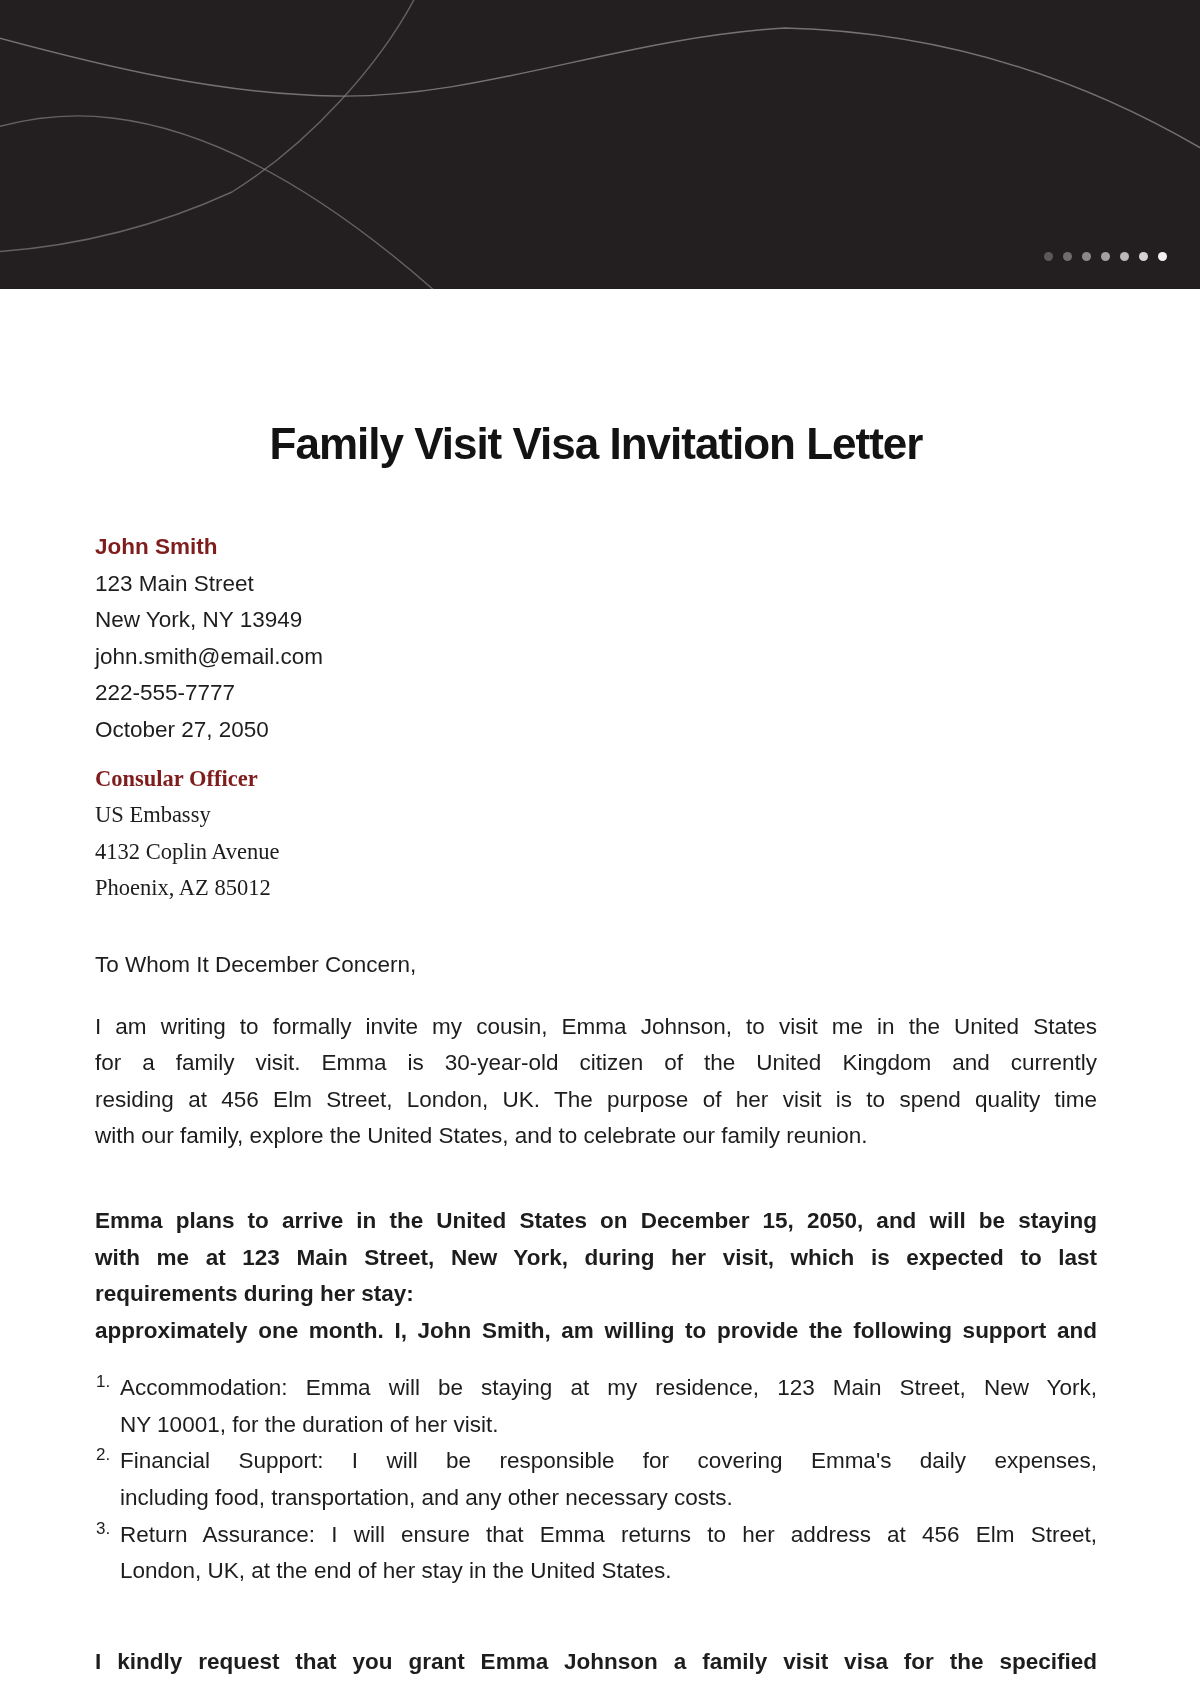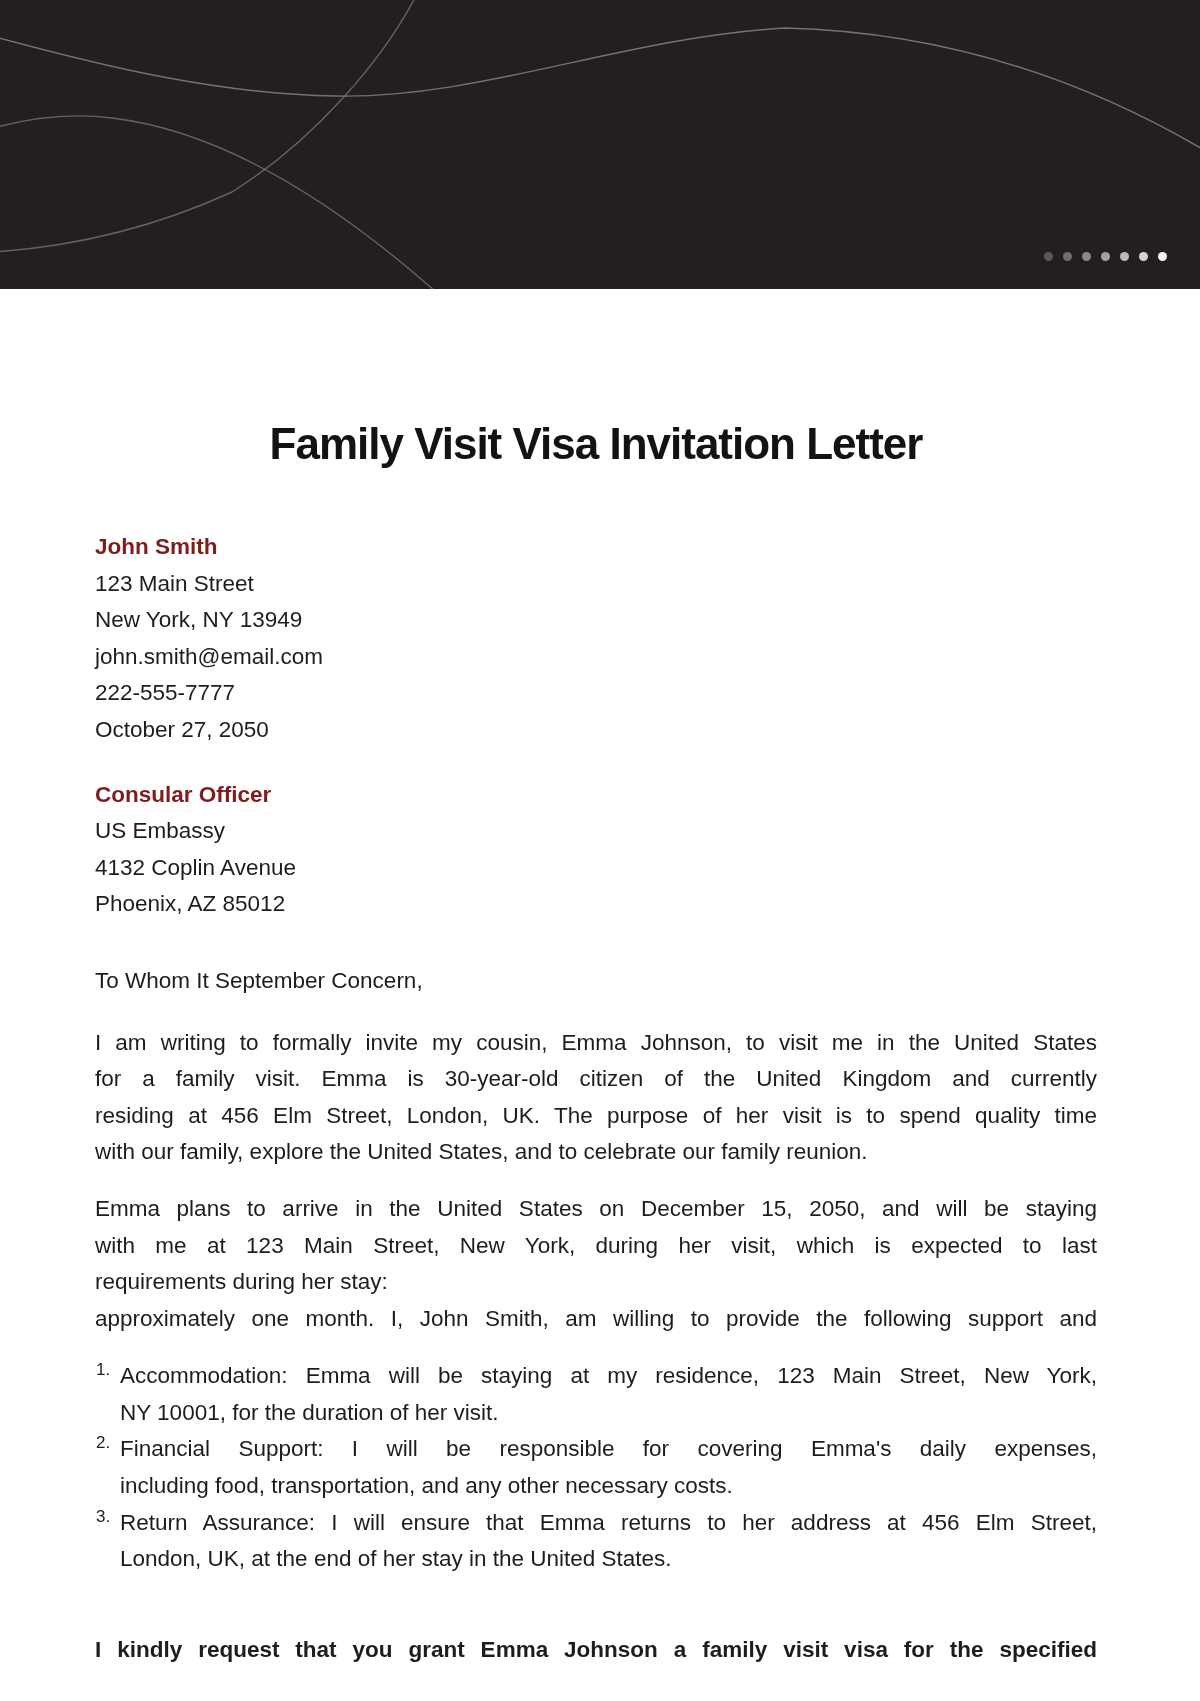--- a/index.html
+++ b/index.html
@@ -48,25 +48,25 @@
     font-size: 44px;
     font-weight: 700;
     letter-spacing: -1px;
     color: #131313;
     white-space: nowrap;
   }
   .body-text { font-size: 22.5px; line-height: 36.6px; }
 
   .addr-block .bold-line { font-weight: 700; color: #7f1d1d; }
   .sender    { margin-top: 56px; }
-  .recipient { margin-top: 28px; }
+  .recipient { margin-top: 12px; font-family: Liberation Serif, serif; }
   .salutation { margin-top: 40px; }
 
   .para { margin-top: 25px; }
-  .para-2 { margin-top: 20px; }
+  .para-2 { margin-top: 48px; font-weight: bold; }
 
   .jline { text-align: justify; text-align-last: justify; }
   .jline-last { text-align-last: left; }
   .addr-block .jline, .addr-block .jline-last { text-align: center; text-align-last: left; }
 
   .num-list { margin-top: 21px; }
   .list-item { position: relative; padding-left: 25px; }
   .list-num {
     position: absolute;
     left: 1px;
@@ -117,21 +117,21 @@
 
     <div class="addr-block recipient">
       <div class="bold-line">Consular Officer</div>
       <div>
           <div class="jline">US Embassy</div>
           <div class="jline">4132 Coplin Avenue</div>
           <div class="jline jline-last">Phoenix, AZ 85012</div>
         </div>
     </div>
 
-    <div class="salutation">To Whom It September Concern,</div>
+    <div class="salutation">To Whom It December Concern,</div>
 
     <div class="para para-1">
         <div class="jline">I am writing to formally invite my cousin, Emma Johnson, to visit me in the United States</div>
         <div class="jline">for a family visit. Emma is 30-year-old citizen of the United Kingdom and currently</div>
         <div class="jline">residing at 456 Elm Street, London, UK. The purpose of her visit is to spend quality time</div>
         <div class="jline jline-last">with our family, explore the United States, and to celebrate our family reunion.</div>
       </div>
 
     <div class="para para-2">
         <div class="jline">Emma plans to arrive in the United States on December 15, 2050, and will be staying</div>

